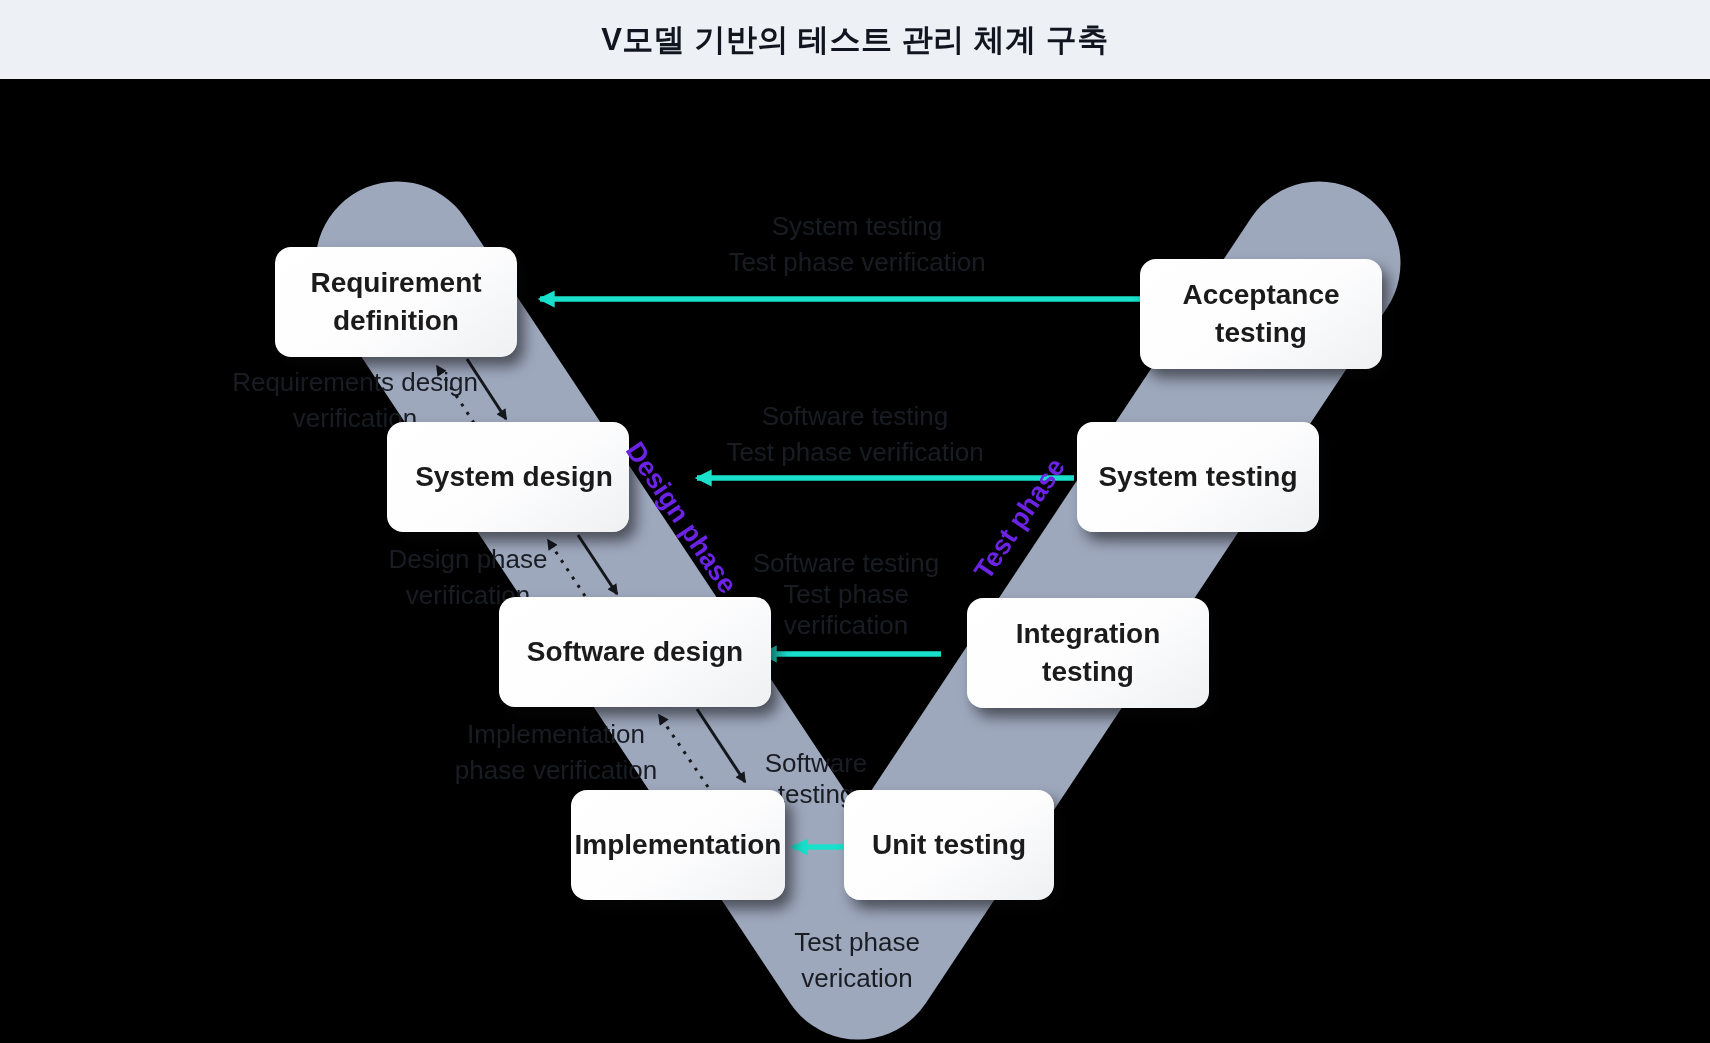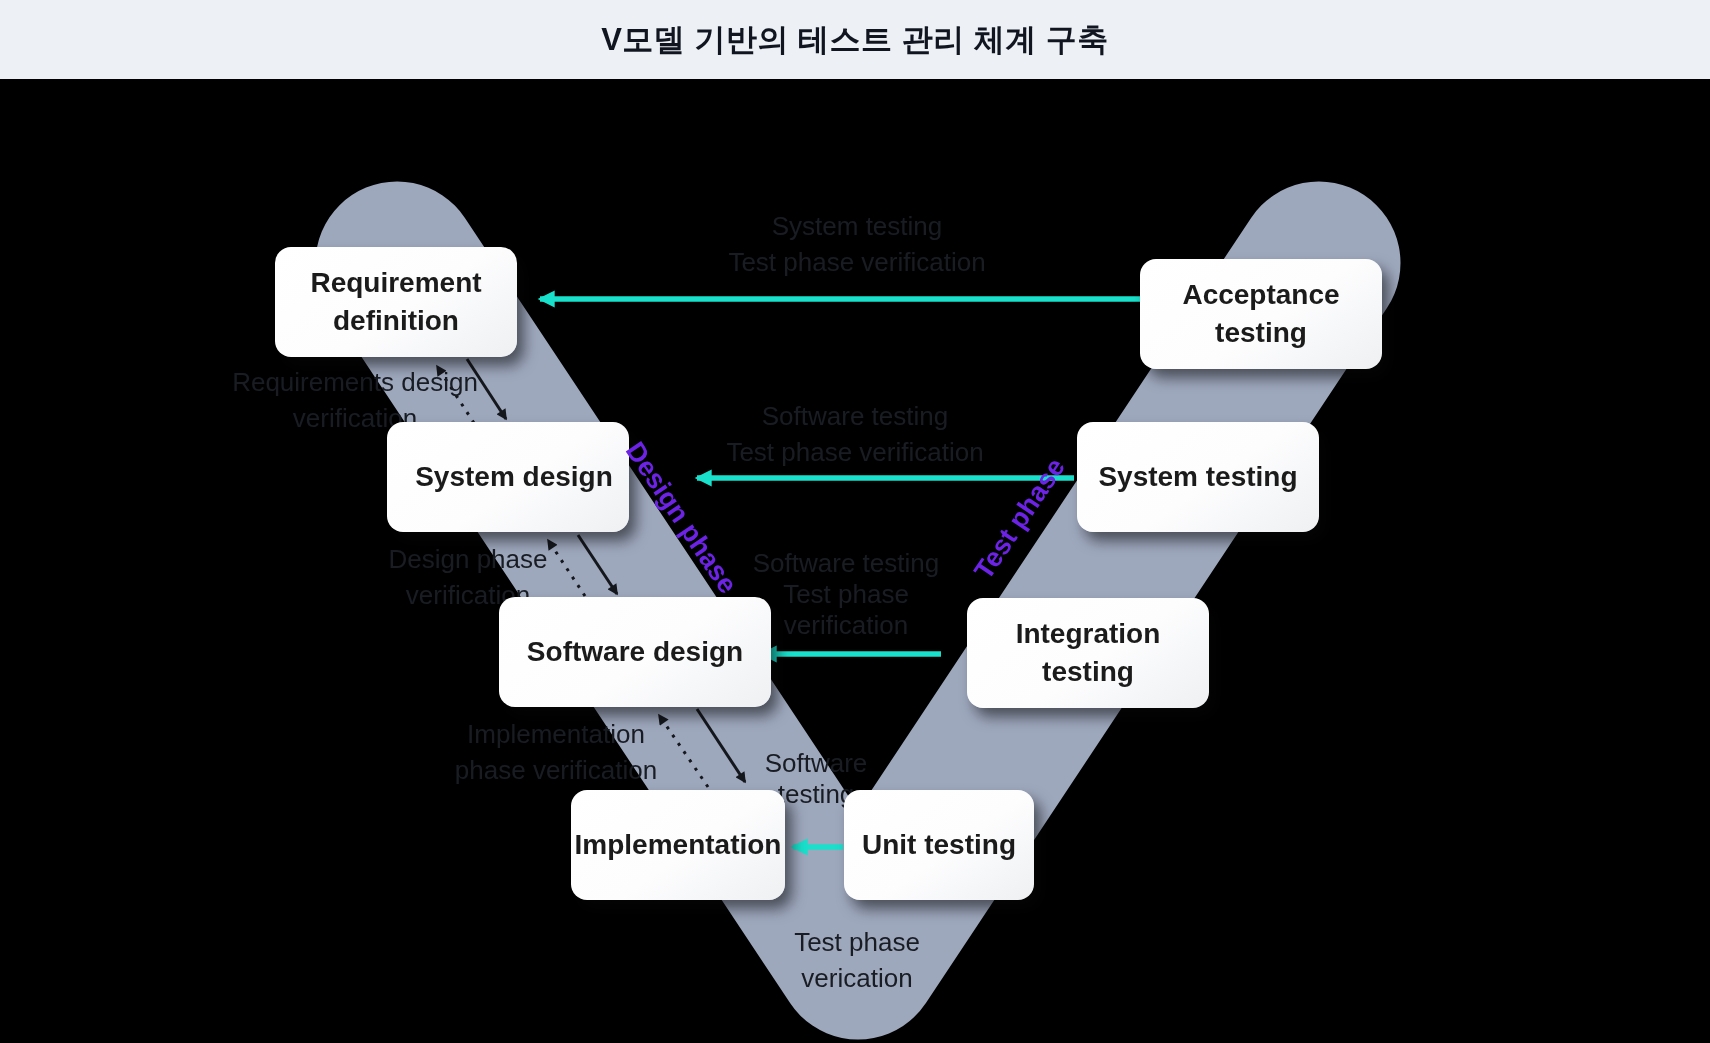--- a/index.html
+++ b/index.html
@@ -104,21 +104,21 @@
 
   <div class="vbox" style="left:1140px;top:247px;width:242px;height:110px;margin-top:12px;">
     <span>Acceptance testing</span>
   </div>
   <div class="vbox" style="left:1077px;top:422px;width:242px;height:110px;">
     <span>System testing</span>
   </div>
   <div class="vbox" style="left:967px;top:598px;width:242px;height:110px;">
     <span>Integration testing</span>
   </div>
-  <div class="vbox" style="left:844px;top:790px;width:190px;height:110px;">
+  <div class="vbox" style="left:844px;top:790px;width:210px;height:110px;">
     <span>Unit testing</span>
   </div>
 
   <div class="annot" style="left:857px;top:208px;">System testing
 Test phase verification</div>
   <div class="annot" style="left:855px;top:398px;">Software testing
 Test phase verification</div>
   <div class="annot tight" style="left:846px;top:548px;">Software testing
 Test phase
 verification</div>

